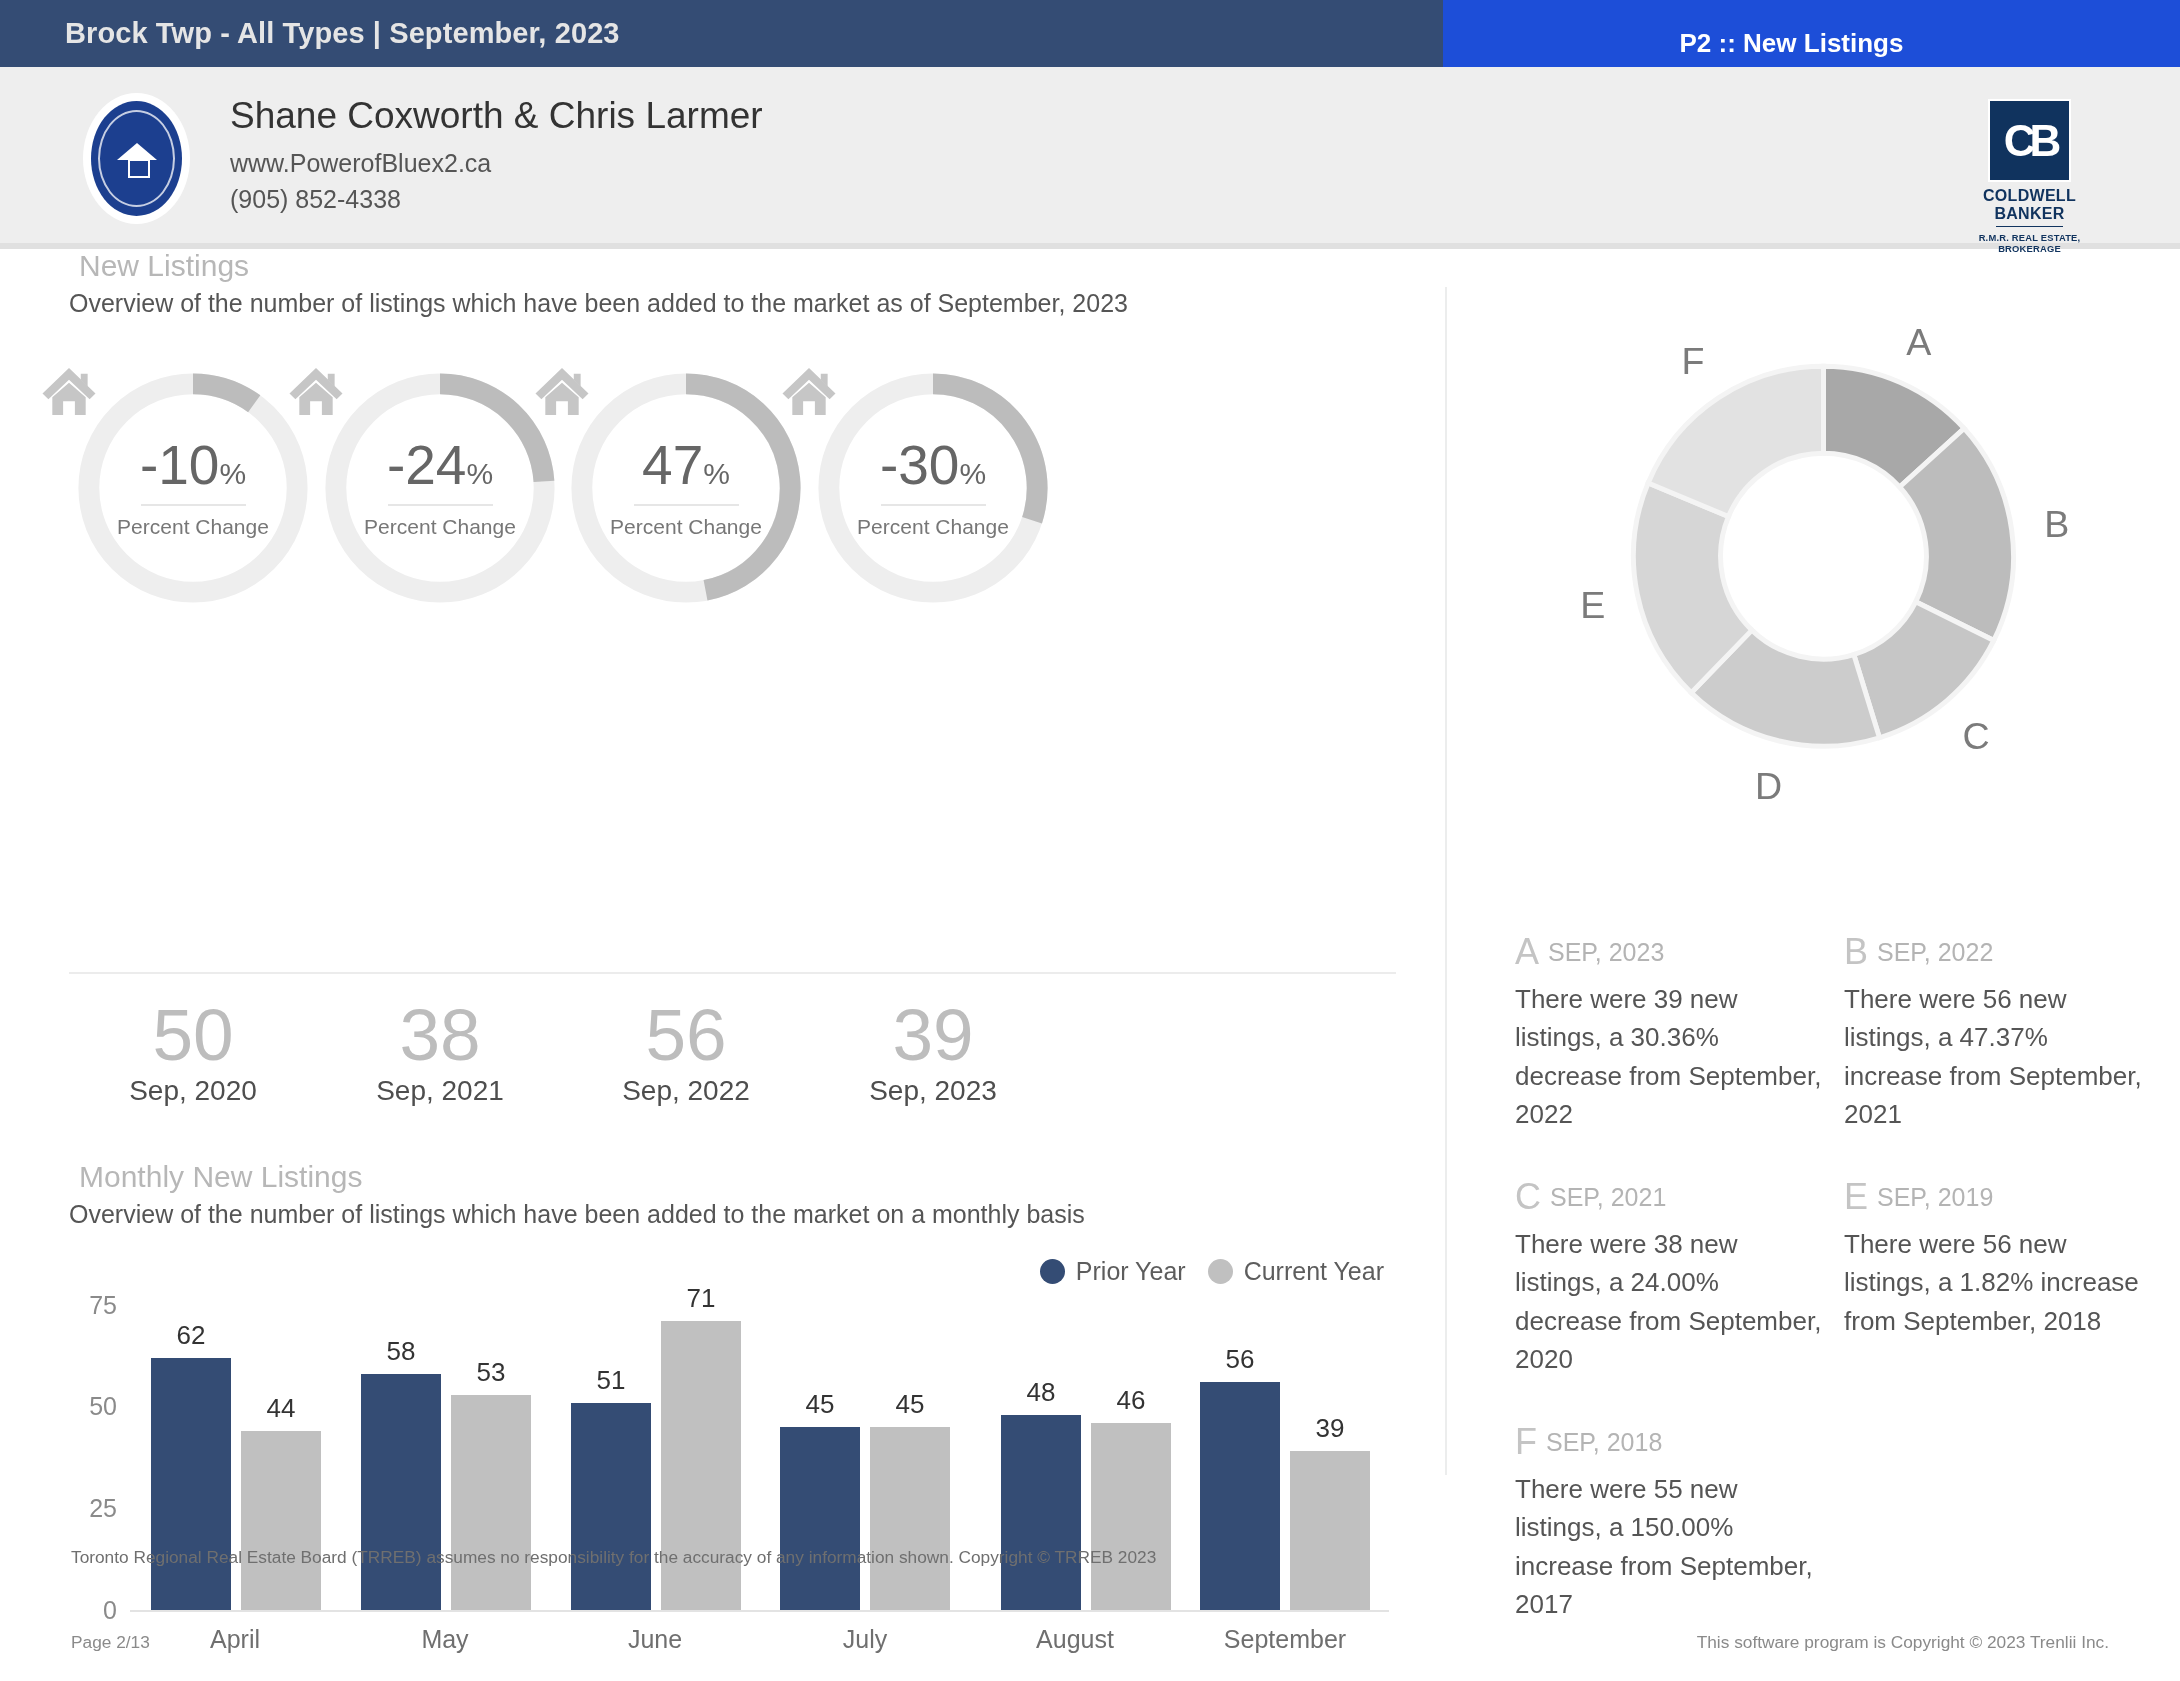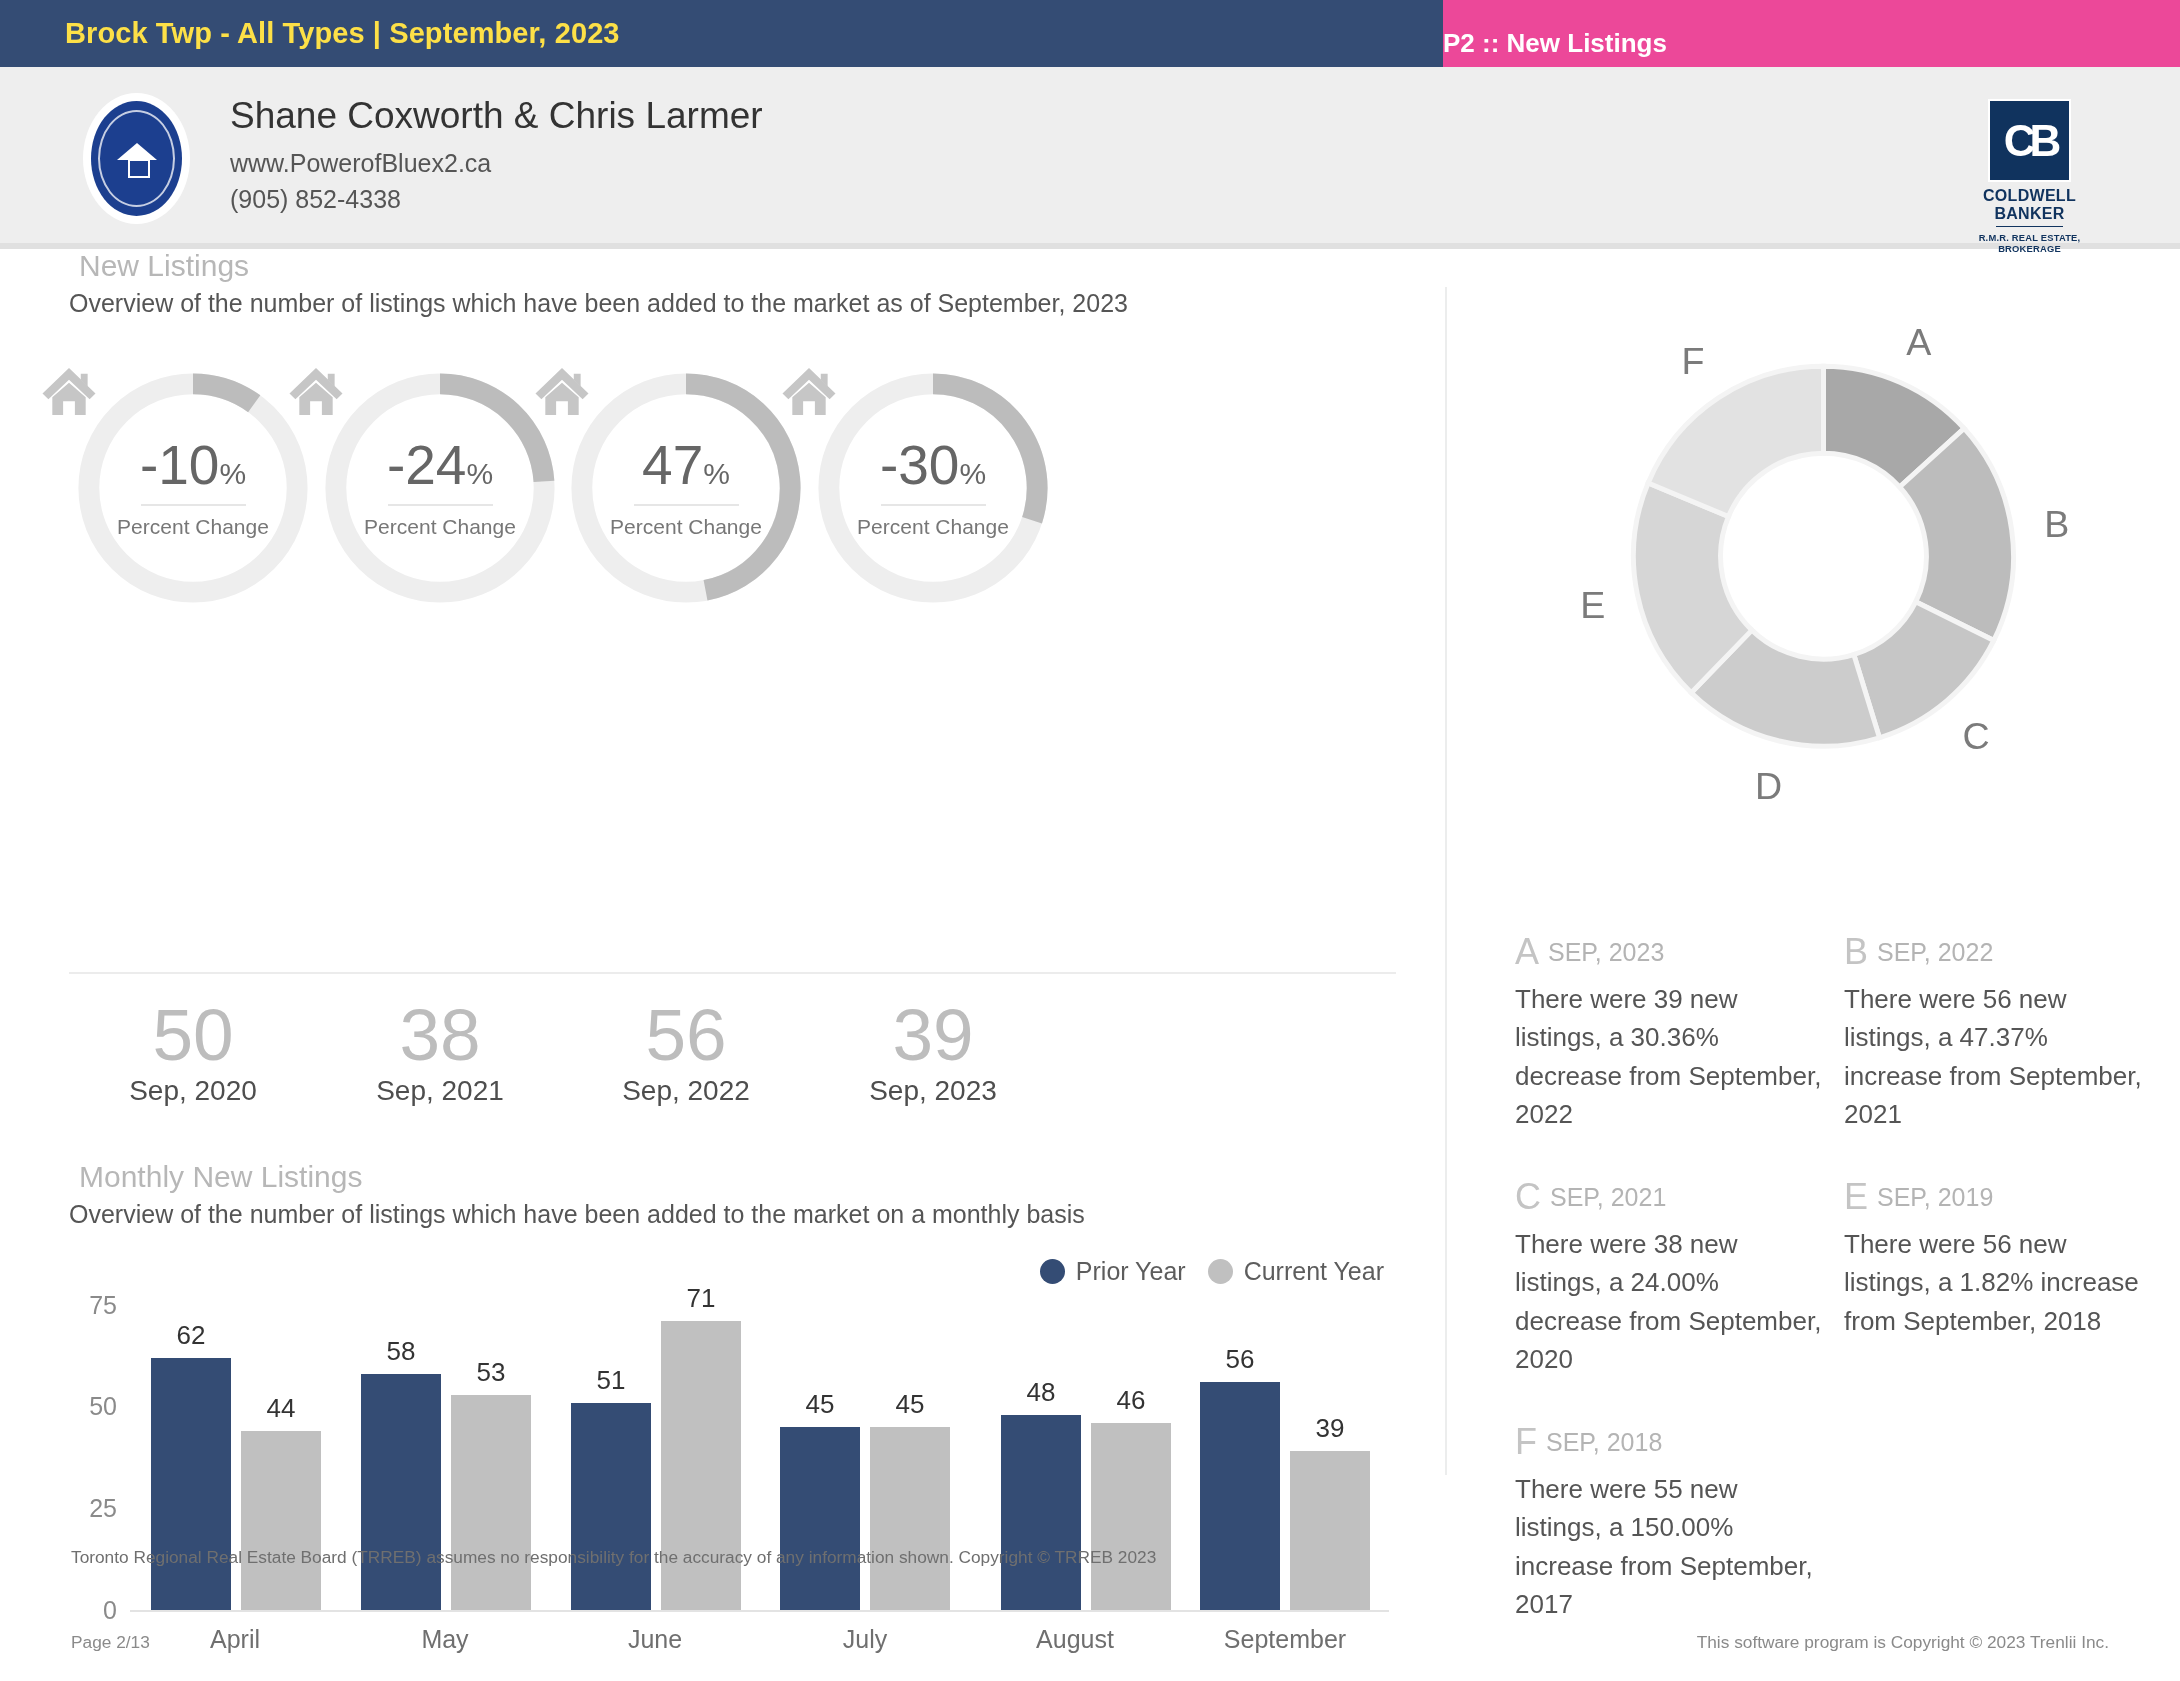--- a/index.html
+++ b/index.html
@@ -12,23 +12,23 @@
   .page { position: relative; width: 2180px; height: 1681px; background:#fff; }
 
   
   .titlebar { position:absolute; top:0; left:0; width:2180px; height:67px; }
   .titlebar-left {
     position:absolute; top:0; left:0; width:1443px; height:67px;
     background:#344c74; display:flex; align-items:center;
   }
   .titlebar-right {
     position:absolute; top:0; left:1443px; width:737px; height:86px;
-    background:#ec4899; display:flex; align-items:center; justify-content:flex-start;
-  }
-  .title-text { color:#fde047; font-size:29px; font-weight:bold; padding-left:65px; letter-spacing:0.1px;text-align:center; }
+    background:#1d4ed8; display:flex; align-items:center; justify-content:center;
+  }
+  .title-text { color:#e5e5e5; font-size:29px; font-weight:bold; padding-left:65px; letter-spacing:0.1px;text-align:center; }
   .page-label { color:#ffffff; font-size:26px; font-weight:bold; padding-right:40px; }
 
   
   .agentband {
     position:absolute; top:67px; left:0; width:2180px; height:182px;
     background:#eeeeee; border-bottom:6px solid #e0e0e0;
   }
   .agent-logo {
     position:absolute; left:83px; top:26px; width:107px; height:131px;
     border-radius:50%; background:#ffffff;

